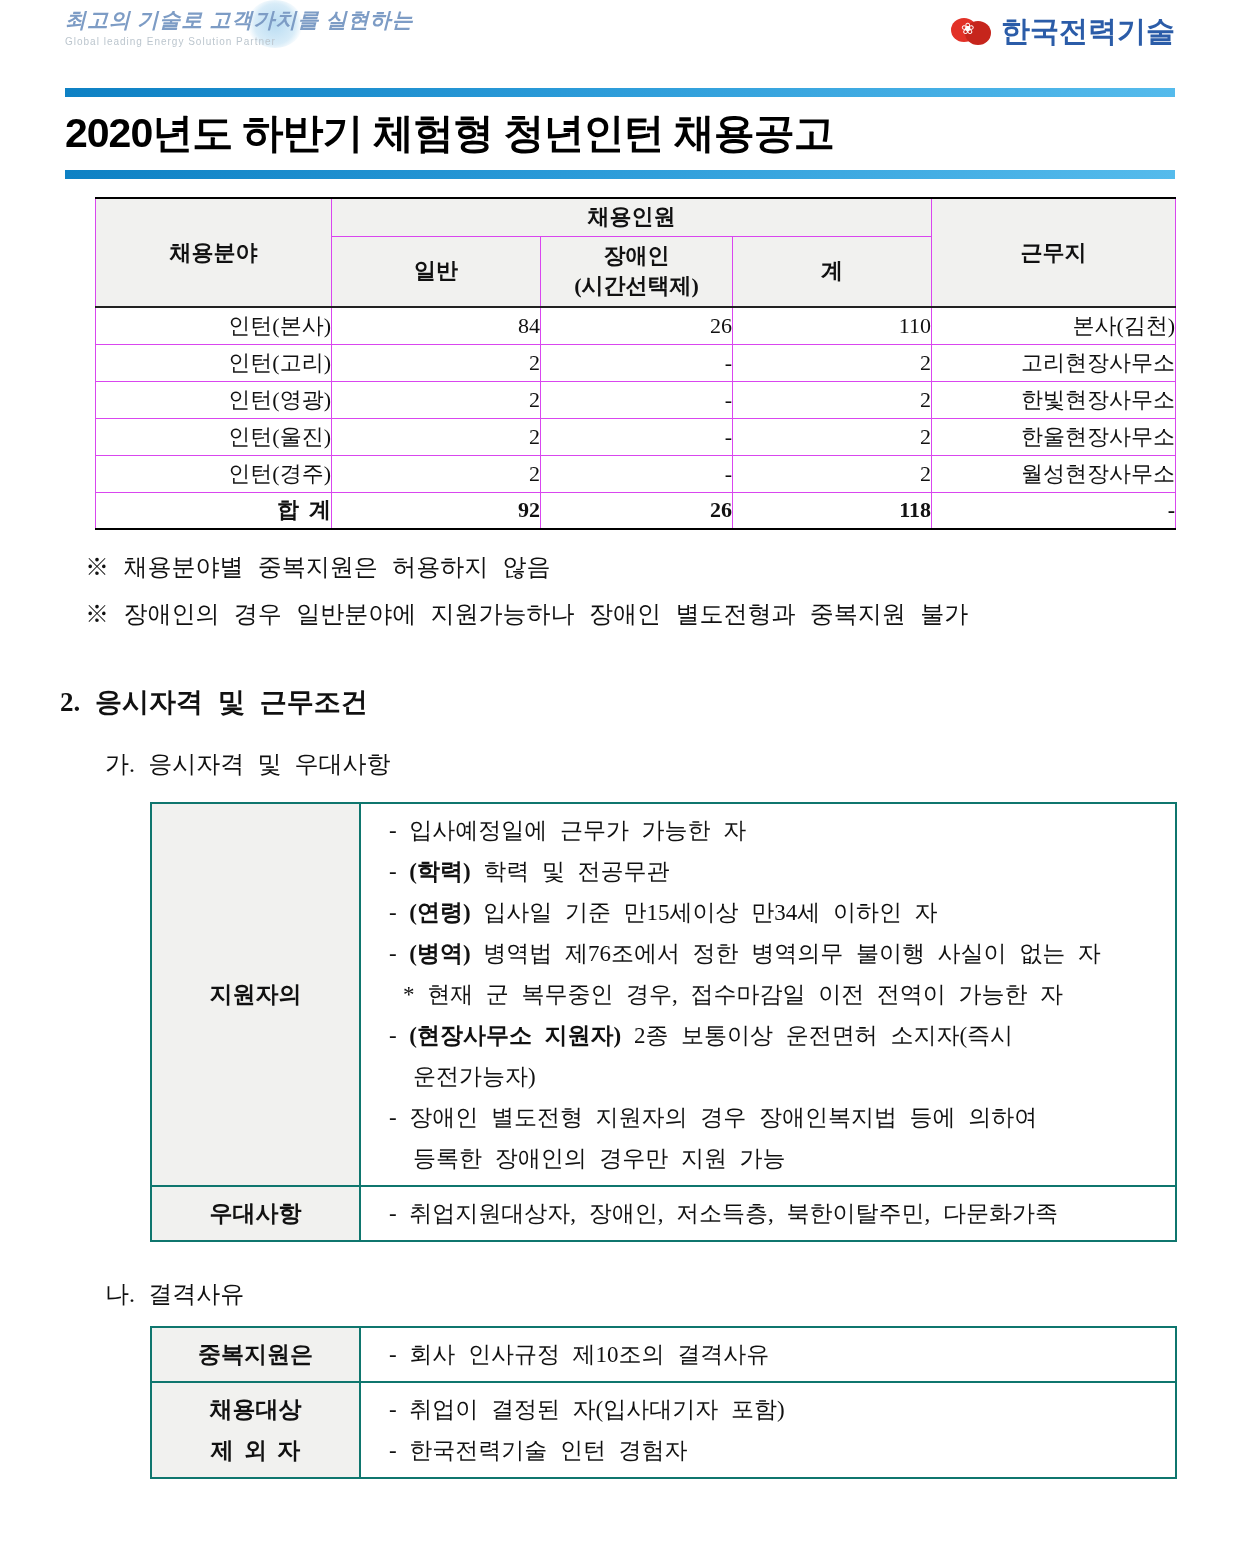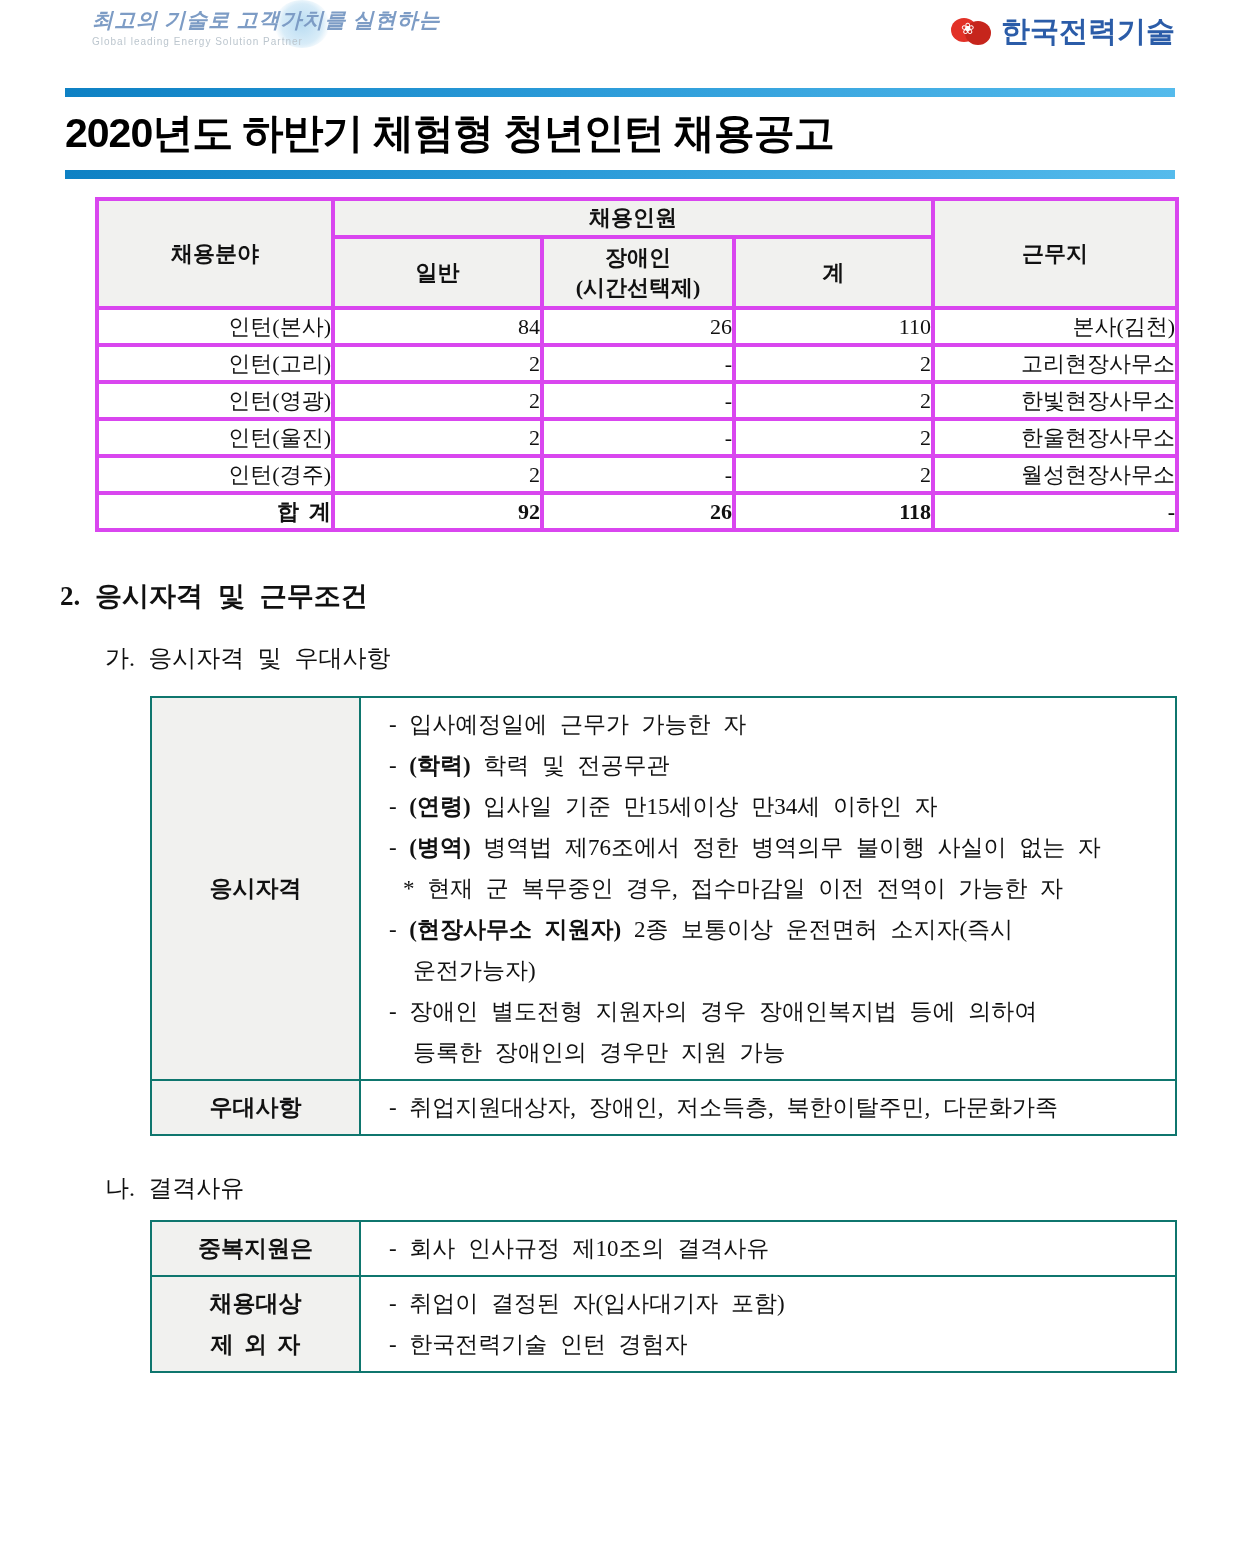--- a/index.html
+++ b/index.html
@@ -7,21 +7,21 @@
   .page {
     position:relative;
     width:1239px; height:1556px;
     background:#ffffff;
     font-family:"Liberation Serif","DejaVu Serif",serif;
     color:#111;
     overflow:hidden;
   }
 
   
-  .slogan { position:absolute; left:92px; top:6px; }
+  .slogan { position:absolute; left:65px; top:6px; }
   .slogan-blob {
     position:absolute; left:182px; top:-6px; width:56px; height:48px;
     background:radial-gradient(circle, #b9dcf2 0%, #d8ecf8 55%, rgba(255,255,255,0) 75%);
     border-radius:50%;
   }
   .slogan-line1 {
     position:relative;
     font-style:italic; font-weight:bold;
     font-size:21px; color:#7d9cc5; letter-spacing:1px;
   }
@@ -64,21 +64,21 @@
   .s1-heading { margin-top:74px; }
   .s2-heading { margin-top:46px; }
   .sub-heading { margin-left:105px; font-size:24px; word-spacing:0.3em; }
   .sub-a { margin-top:28px; }
   .sub-b { margin-top:36px; }
 
   
   table { border-collapse:collapse; }
   .t1 { margin:18px 0 0 95px; width:1080px; table-layout:fixed;
         font-size:22px; text-align:center; }
-  .t1 td { border:4px solid #d946ef; vertical-align:middle; word-spacing:0.2em;margin-top:36px; }
+  .t1 td { border:1px solid #d946ef; vertical-align:middle; word-spacing:0.2em;margin-top:36px; }
   .t1 { border-top:2px solid #000; border-bottom:2px solid #000; }
   .t1 tr.hdr td { background:#f1f1ef; font-weight:bold; }
   .t1 tr.hdr1 td { height:38px; }
   .t1 tr.hdr2 td { height:71px; }
   .t1 tr.hdr2 { border-bottom:2px solid #222; }
   .t1 tr.body td { height:37px;text-align:right; }
   .t1 tr.total td { font-weight:bold; }
 
   
   .notes { margin:14px 0 0 85px; font-size:24px; line-height:47px; word-spacing:0.35em; }
@@ -188,32 +188,36 @@
     <tr class="body total">
       <td>합 계</td>
       <td>92</td>
       <td>26</td>
       <td>118</td>
       <td>-</td>
     </tr>
   </tbody>
     </table>
 
+  <div class="notes">
+    <div>※ 채용분야별 중복지원은 허용하지 않음</div>
+    <div>※ 장애인의 경우 일반분야에 지원가능하나 장애인 별도전형과 중복지원 불가</div>
+  </div>
 
   <div class="s-heading s2-heading">2. 응시자격 및 근무조건</div>
   <div class="sub-heading sub-a">가. 응시자격 및 우대사항</div>
 
   <table class="t2">
     <colgroup>
         <col style="width:209px">
         <col style="width:816px">
       </colgroup>
     <tbody>
         <tr class="r1">
-      <td class="label">응시자격</td>
+      <td class="label">지원자의</td>
       <td class="content">
         <div class="line"><span>- </span><b></b><span>입사예정일에 근무가 가능한 자</span></div>
         <div class="line"><span>- </span><b>(학력)</b><span> 학력 및 전공무관</span></div>
         <div class="line"><span>- </span><b>(연령)</b><span> 입사일 기준 만15세이상 만34세 이하인 자</span></div>
         <div class="line"><span>- </span><b>(병역)</b><span> 병역법 제76조에서 정한 병역의무 불이행 사실이 없는 자</span></div>
         <div class="line indent1"><span>* </span><b></b><span>현재 군 복무중인 경우, 접수마감일 이전 전역이 가능한 자</span></div>
         <div class="line"><span>- </span><b>(현장사무소 지원자)</b><span> 2종 보통이상 운전면허 소지자(즉시</span></div>
         <div class="line indent2"><span></span><b></b><span>운전가능자)</span></div>
         <div class="line"><span>- </span><b></b><span>장애인 별도전형 지원자의 경우 장애인복지법 등에 의하여</span></div>
         <div class="line indent2"><span></span><b></b><span>등록한 장애인의 경우만 지원 가능</span></div>

